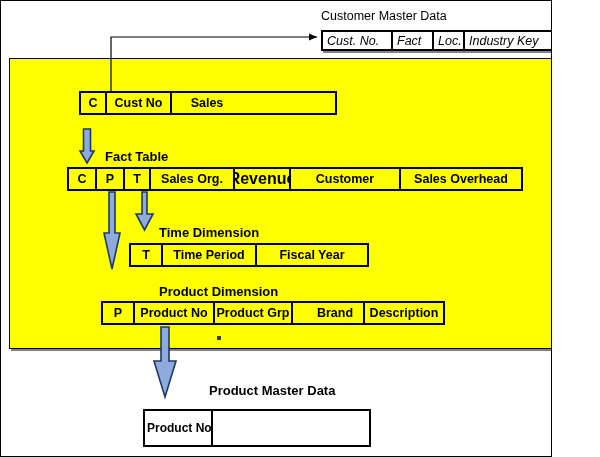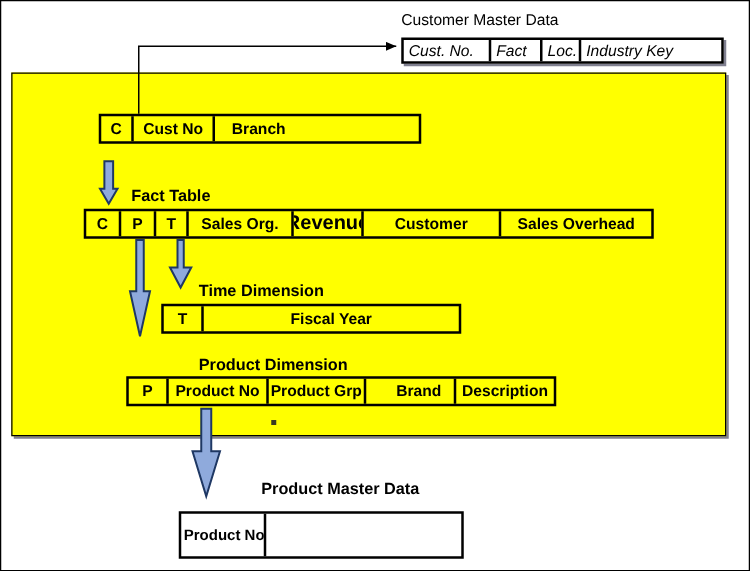--- a/index.html
+++ b/index.html
@@ -5,21 +5,21 @@
   html, body {
     margin: 0;
     padding: 0;
     background: #ffffff;
   }
   body {
     font-family: "Liberation Sans", sans-serif;
   }
   #page {
     position: relative;
-    width: 600px;
+    width: 552px;
     height: 457px;
     background: #ffffff;
     border: 1px solid #000000;
     box-sizing: border-box;
     overflow: hidden;
   }
 
   
   #yellow-panel {
     position: absolute;
@@ -129,39 +129,40 @@
     <div class="cell" style="width:31px;">Loc.</div>
     <div class="cell" style="flex:1;">Industry Key</div>
   </div>
 
   <div id="yellow-panel"></div>
 
 
   <div class="rec-table" id="cust-dim-table" style="left:78px; top:90px; width:258px;">
     <div class="cell" style="width:26px;">C</div>
     <div class="cell" style="width:65px;">Cust No</div>
-    <div class="cell" style="width:70px;">Branch</div>
+    <div class="cell" style="width:70px;">Sales</div>
   </div>
 
   <div class="caption" style="left:104px; top:148px;">Fact Table</div>
 
   <div class="rec-table" id="fact-table" style="left:66px; top:166px; width:456px;">
     <div class="cell" style="width:28px;">C</div>
     <div class="cell" style="width:28px;">P</div>
     <div class="cell" style="width:26px;">T</div>
     <div class="cell" style="width:84px;">Sales Org.</div>
     <div class="cell small" style="width:56px;">Revenue</div>
     <div class="cell" style="width:110px;">Customer</div>
     <div class="cell" style="flex:1;">Sales Overhead</div>
   </div>
 
   <div class="caption" style="left:158px; top:224px;">Time Dimension</div>
 
   <div class="rec-table" id="time-dim-table" style="left:128px; top:242px; width:240px;">
     <div class="cell" style="width:32px;">T</div>
+    <div class="cell" style="width:94px;">Time Period</div>
     <div class="cell" style="flex:1;">Fiscal Year</div>
   </div>
 
   <div class="caption" style="left:158px; top:283px;">Product Dimension</div>
 
   <div class="rec-table" id="prod-dim-table" style="left:100px; top:300px; width:344px;">
     <div class="cell" style="width:32px;">P</div>
     <div class="cell" style="width:80px;">Product No</div>
     <div class="cell" style="width:78px;">Product Grp</div>
     <div class="cell" style="width:72px;padding-left:14px;">Brand</div>

